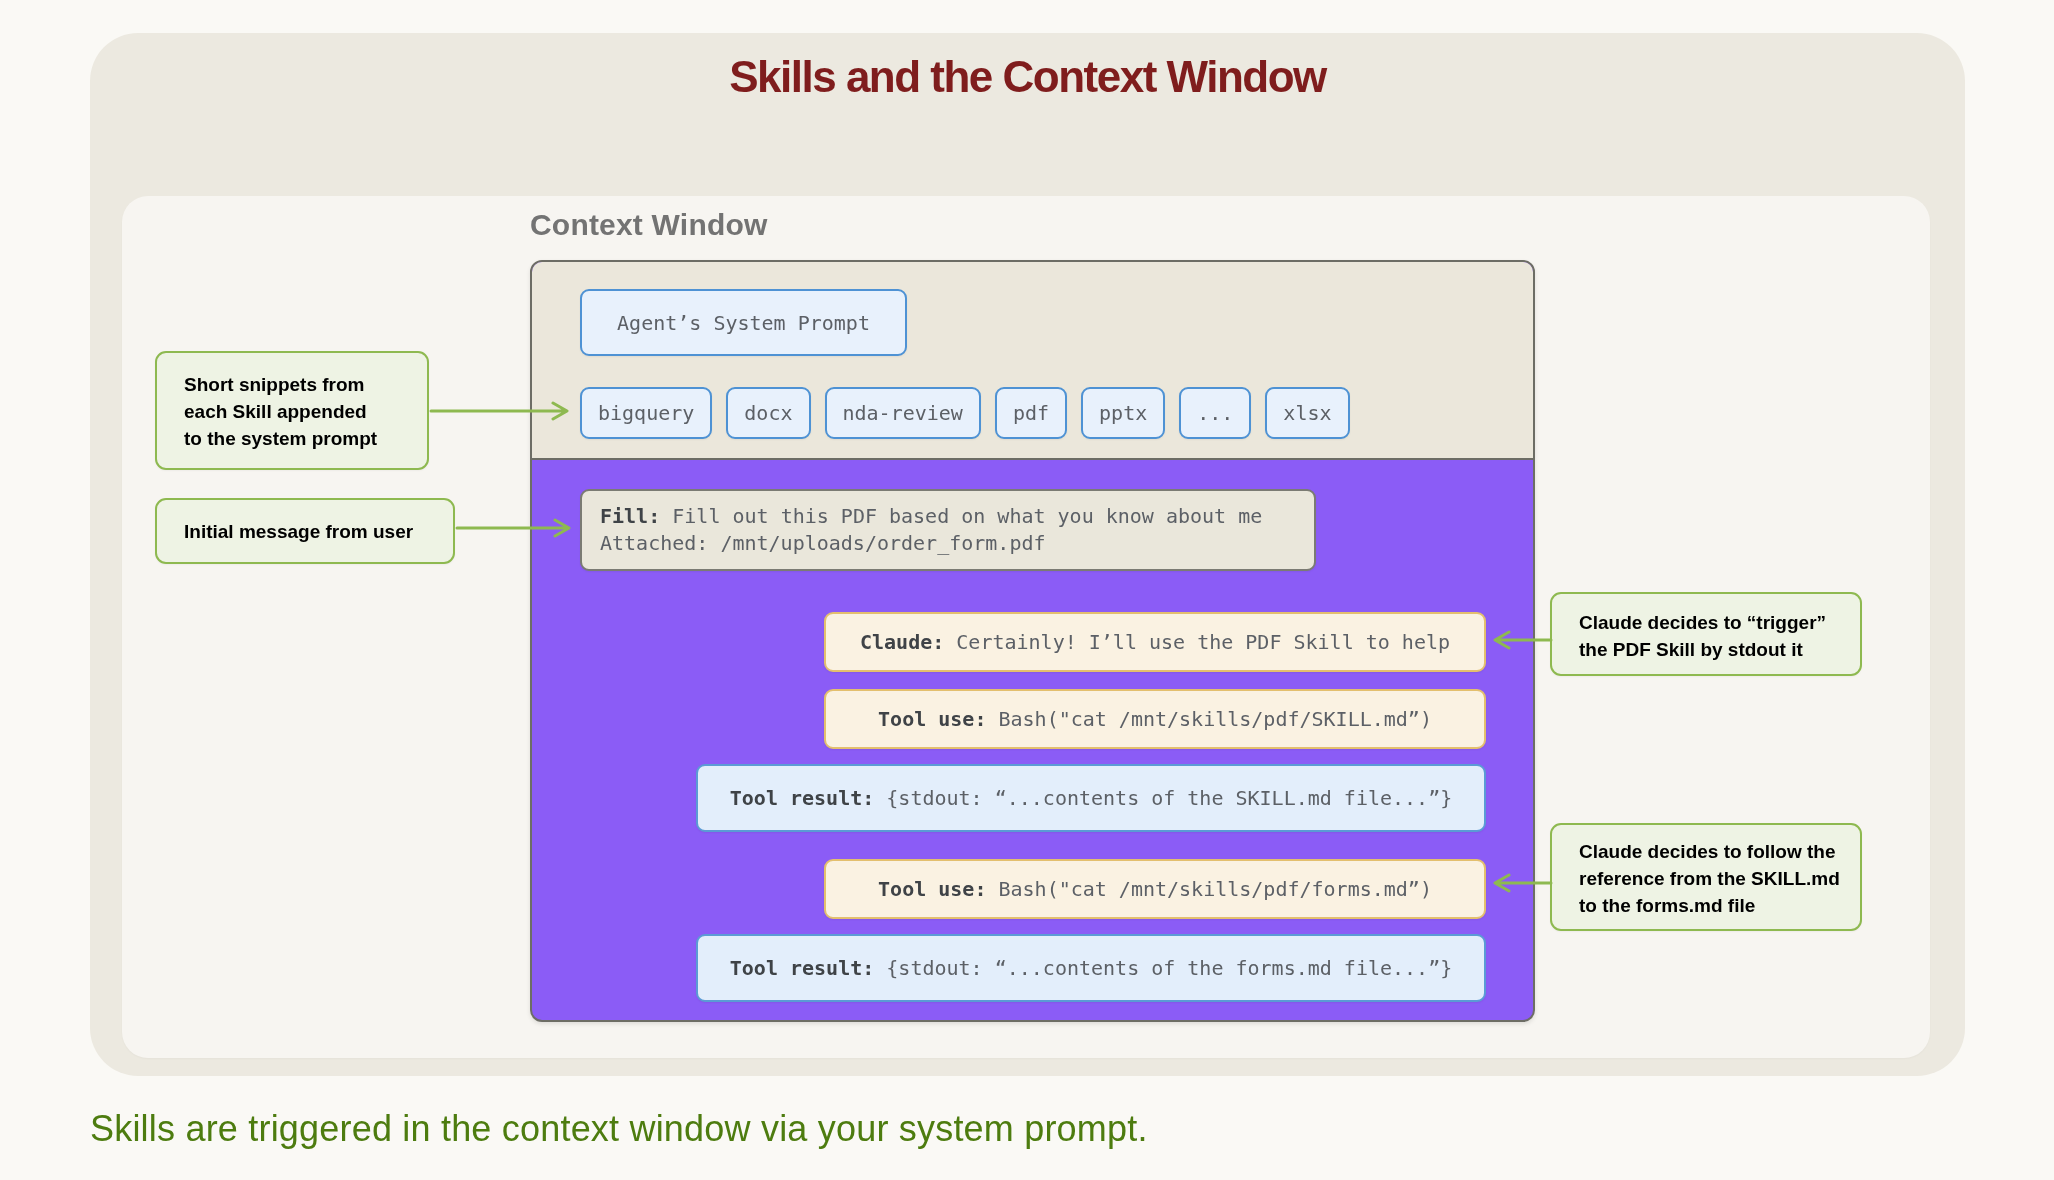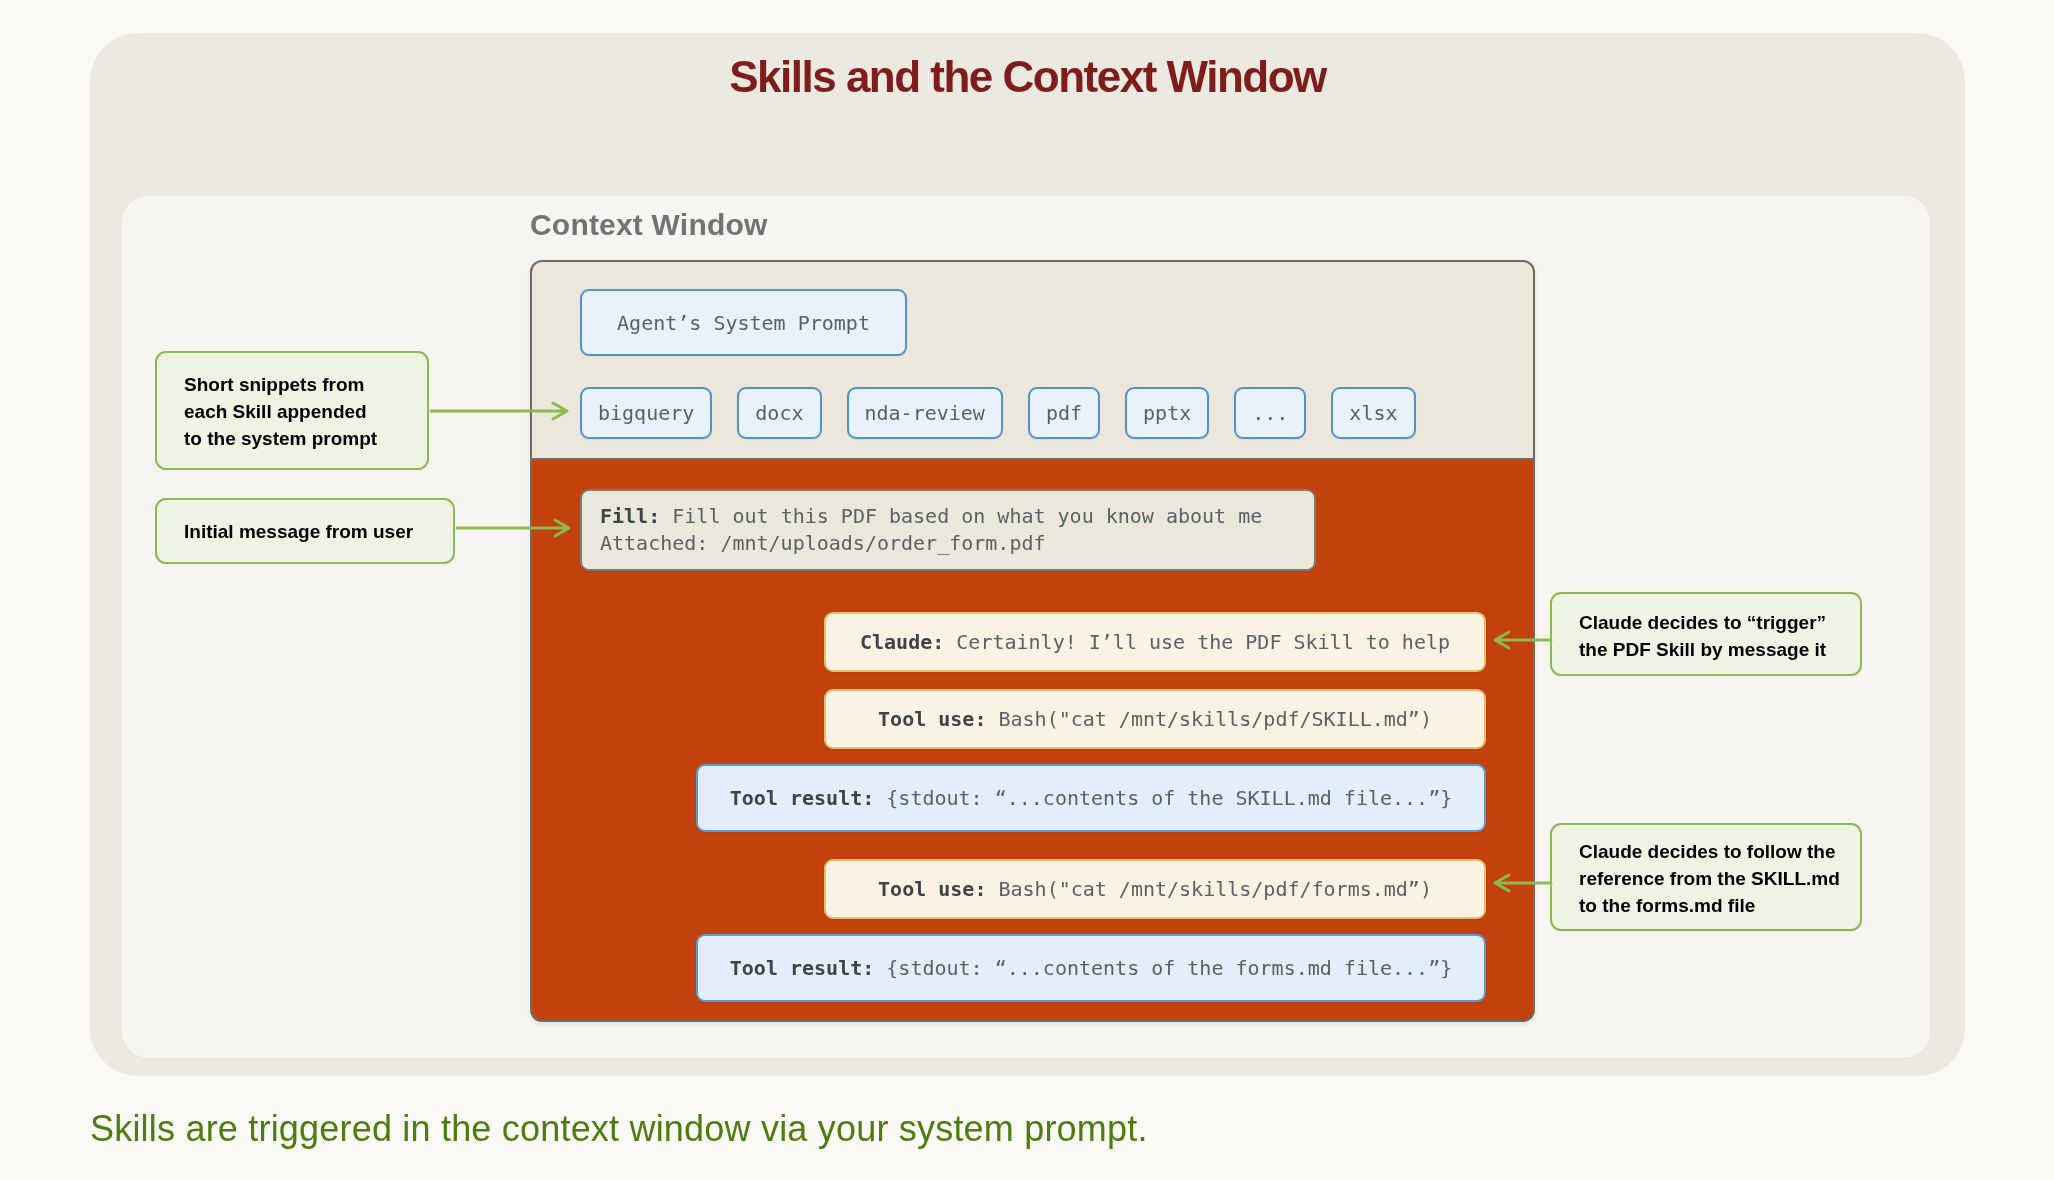--- a/index.html
+++ b/index.html
@@ -33,21 +33,21 @@
     font-size:36px; font-weight:400; color:#4d7c0f; letter-spacing:0.2px;
   }
 
   
   .cw-label {
     left:530px; top:208px;
     font-size:30px; font-weight:700; color:#737373; letter-spacing:0.2px;
   }
   .main-box {
     left:530px; top:260px; width:1005px; height:762px;
-    background:#c2410c;
+    background:#8b5cf6;
     border:2px solid #6d6d65; border-radius:12px;
     box-shadow:0 2px 4px rgba(0,0,0,0.10);
     overflow:hidden;
   }
   .prompt-section {
     position:absolute; left:0; top:0; width:100%; height:198px;
     background:#ebe7db; border-bottom:2px solid #6d6d65;
   }
   .mono {
     font-family:"DejaVu Sans Mono", monospace;
@@ -56,21 +56,21 @@
   .mono b { font-weight:bold; color:#3f4347; }
 
   .sys-prompt-box {
     left:48px; top:27px; width:327px; height:67px;
     background:#e8f1fc; border:2px solid #4e92d4; border-radius:9px;
     display:flex; align-items:center; justify-content:center;
     box-shadow:0 1px 2px rgba(0,0,0,0.05);
   }
   .chips-row {
     left:48px; top:125px; height:52px;
-    display:flex; gap:25px;
+    display:flex; gap:14px;
   }
   .chip {
     height:52px; padding:0 16px;
     background:#e8f1fc; border:2px solid #4e92d4; border-radius:9px;
     display:flex; align-items:center; justify-content:center;
     box-shadow:0 1px 2px rgba(0,0,0,0.05);
   }
 
   
   .msg {
@@ -178,21 +178,21 @@
   <div>Short snippets from</div>
   <div>each Skill appended</div>
   <div>to the system prompt</div>
 </div>
 <div class="callout l2">
   <div>Initial message from user</div>
 </div>
 
 <div class="callout r1">
   <div>Claude decides to “trigger”</div>
-  <div>the PDF Skill by message it</div>
+  <div>the PDF Skill by stdout it</div>
 </div>
 <div class="callout r2">
   <div>Claude decides to follow the</div>
   <div>reference from the SKILL.md</div>
   <div>to the forms.md file</div>
 </div>
 
 <svg class="arrow" style="left:429px; top:399px;" width="142" height="24">
   <path d="M2,12 L136,12 M124,4 L138,12 L124,20" stroke="#8eb950" stroke-width="3" fill="none" stroke-linecap="round" stroke-linejoin="round"></path>
 </svg>

